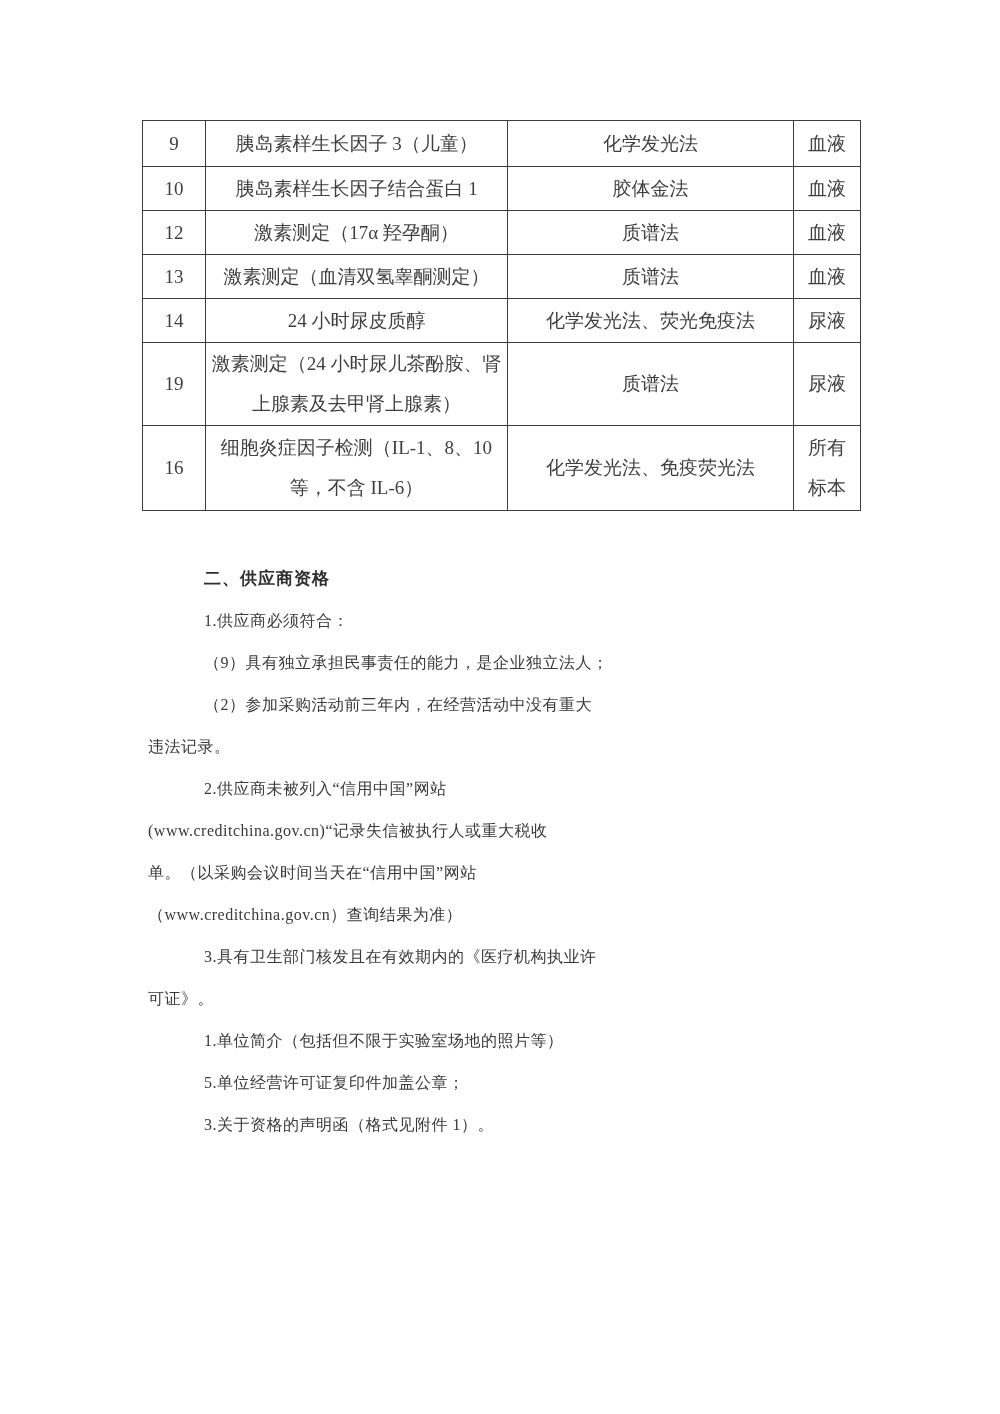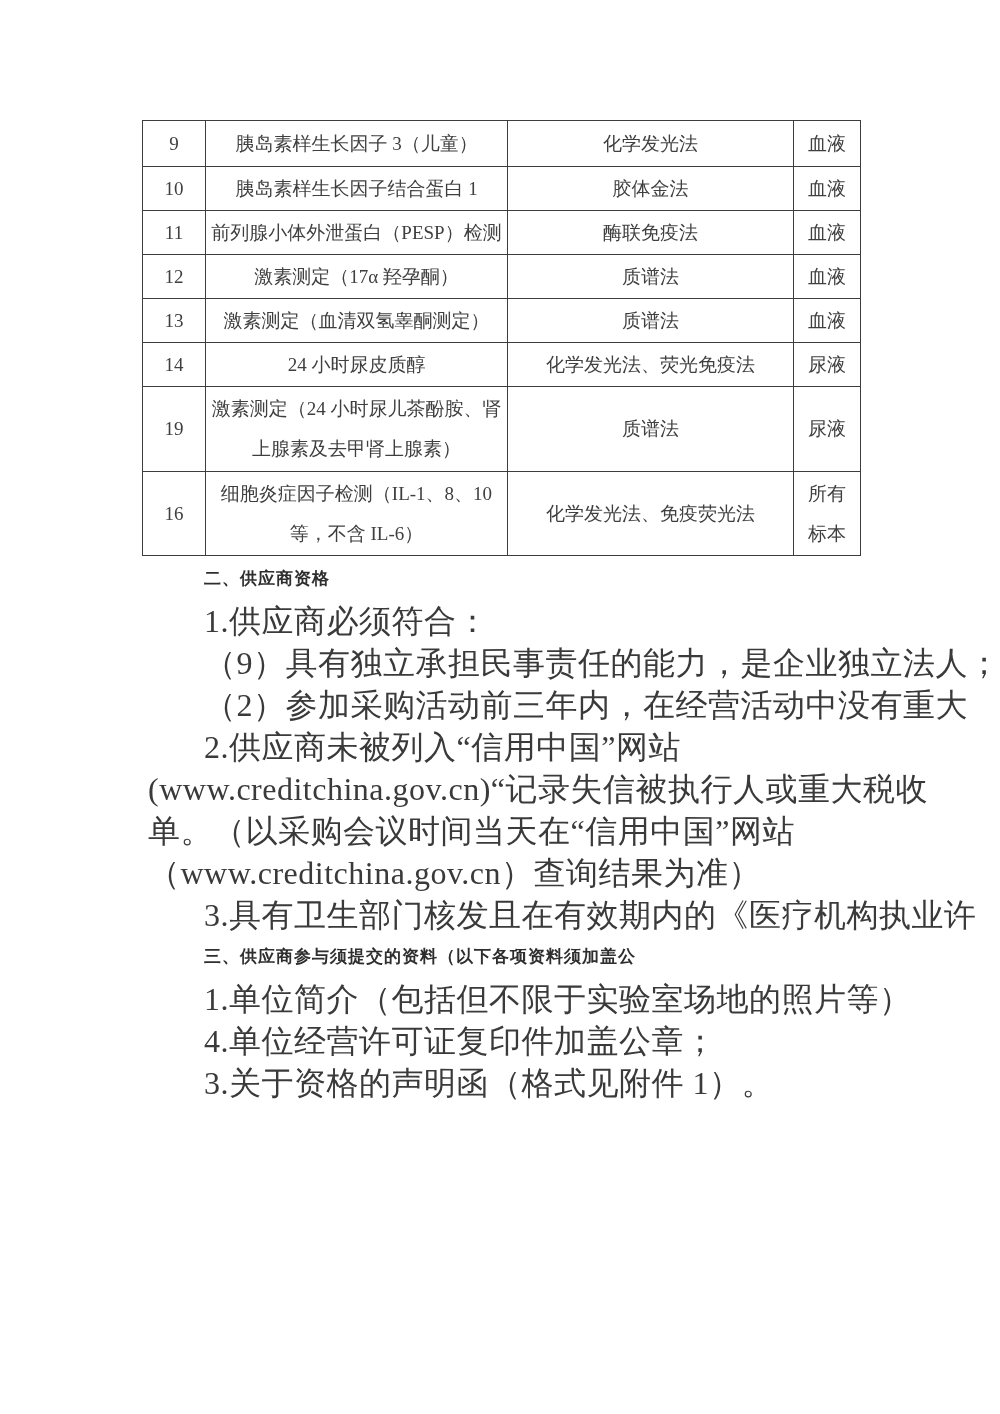--- a/index.html
+++ b/index.html
@@ -46,21 +46,21 @@
   
   .body-text {
     position: absolute;
     left: 148px;
     top: 558px;
     width: 712px;
   }
   .line {
     height: 42px;
     line-height: 42px;
-    font-size: 32px;
+    font-size: 16px;
     letter-spacing: 0.5px;
     white-space: nowrap;
     color: #3a3a3a;
   }
   .line.indent { padding-left: 56px; }
   .line.heading {
     font-weight: 700;
     font-family: "Liberation Sans", "DejaVu Sans", sans-serif;
     font-size: 17px;
     color: #2e2e2e;
@@ -83,26 +83,20 @@
         <tr>
           <td>9</td>
           <td>胰岛素样生长因子 3（儿童）</td>
           <td>化学发光法</td>
           <td>血液</td>
         </tr>
         <tr>
           <td>10</td>
           <td>胰岛素样生长因子结合蛋白 1</td>
           <td>胶体金法</td>
-          <td>血液</td>
-        </tr>
-        <tr>
-          <td>11</td>
-          <td>前列腺小体外泄蛋白（PESP）检测</td>
-          <td>酶联免疫法</td>
           <td>血液</td>
         </tr>
         <tr>
           <td>12</td>
           <td>激素测定（17α 羟孕酮）</td>
           <td>质谱法</td>
           <td>血液</td>
         </tr>
         <tr>
           <td>13</td>
@@ -129,24 +123,25 @@
           <td>所有标本</td>
         </tr>
       </tbody>
   </table>
 
   <div class="body-text">
       <div class="line heading indent">二、供应商资格</div>
       <div class="line indent">1.供应商必须符合：</div>
       <div class="line indent">（9）具有独立承担民事责任的能力，是企业独立法人；</div>
       <div class="line indent">（2）参加采购活动前三年内，在经营活动中没有重大</div>
+      <div class="line">违法记录。</div>
       <div class="line indent">2.供应商未被列入“信用中国”网站</div>
       <div class="line">(www.creditchina.gov.cn)“记录失信被执行人或重大税收</div>
       <div class="line">单。（以采购会议时间当天在“信用中国”网站</div>
       <div class="line">（www.creditchina.gov.cn）查询结果为准）</div>
       <div class="line indent">3.具有卫生部门核发且在有效期内的《医疗机构执业许</div>
-      <div class="line heading indent">三、供应商参与须提交的资料（以下各项资料须加盖公</div>
+      <div class="line">可证》。</div>
       <div class="line indent">1.单位简介（包括但不限于实验室场地的照片等）</div>
-      <div class="line indent">4.单位经营许可证复印件加盖公章；</div>
+      <div class="line indent">5.单位经营许可证复印件加盖公章；</div>
       <div class="line indent">3.关于资格的声明函（格式见附件 1）。</div>
     </div>
 
 </div>
 
 </body></html>

